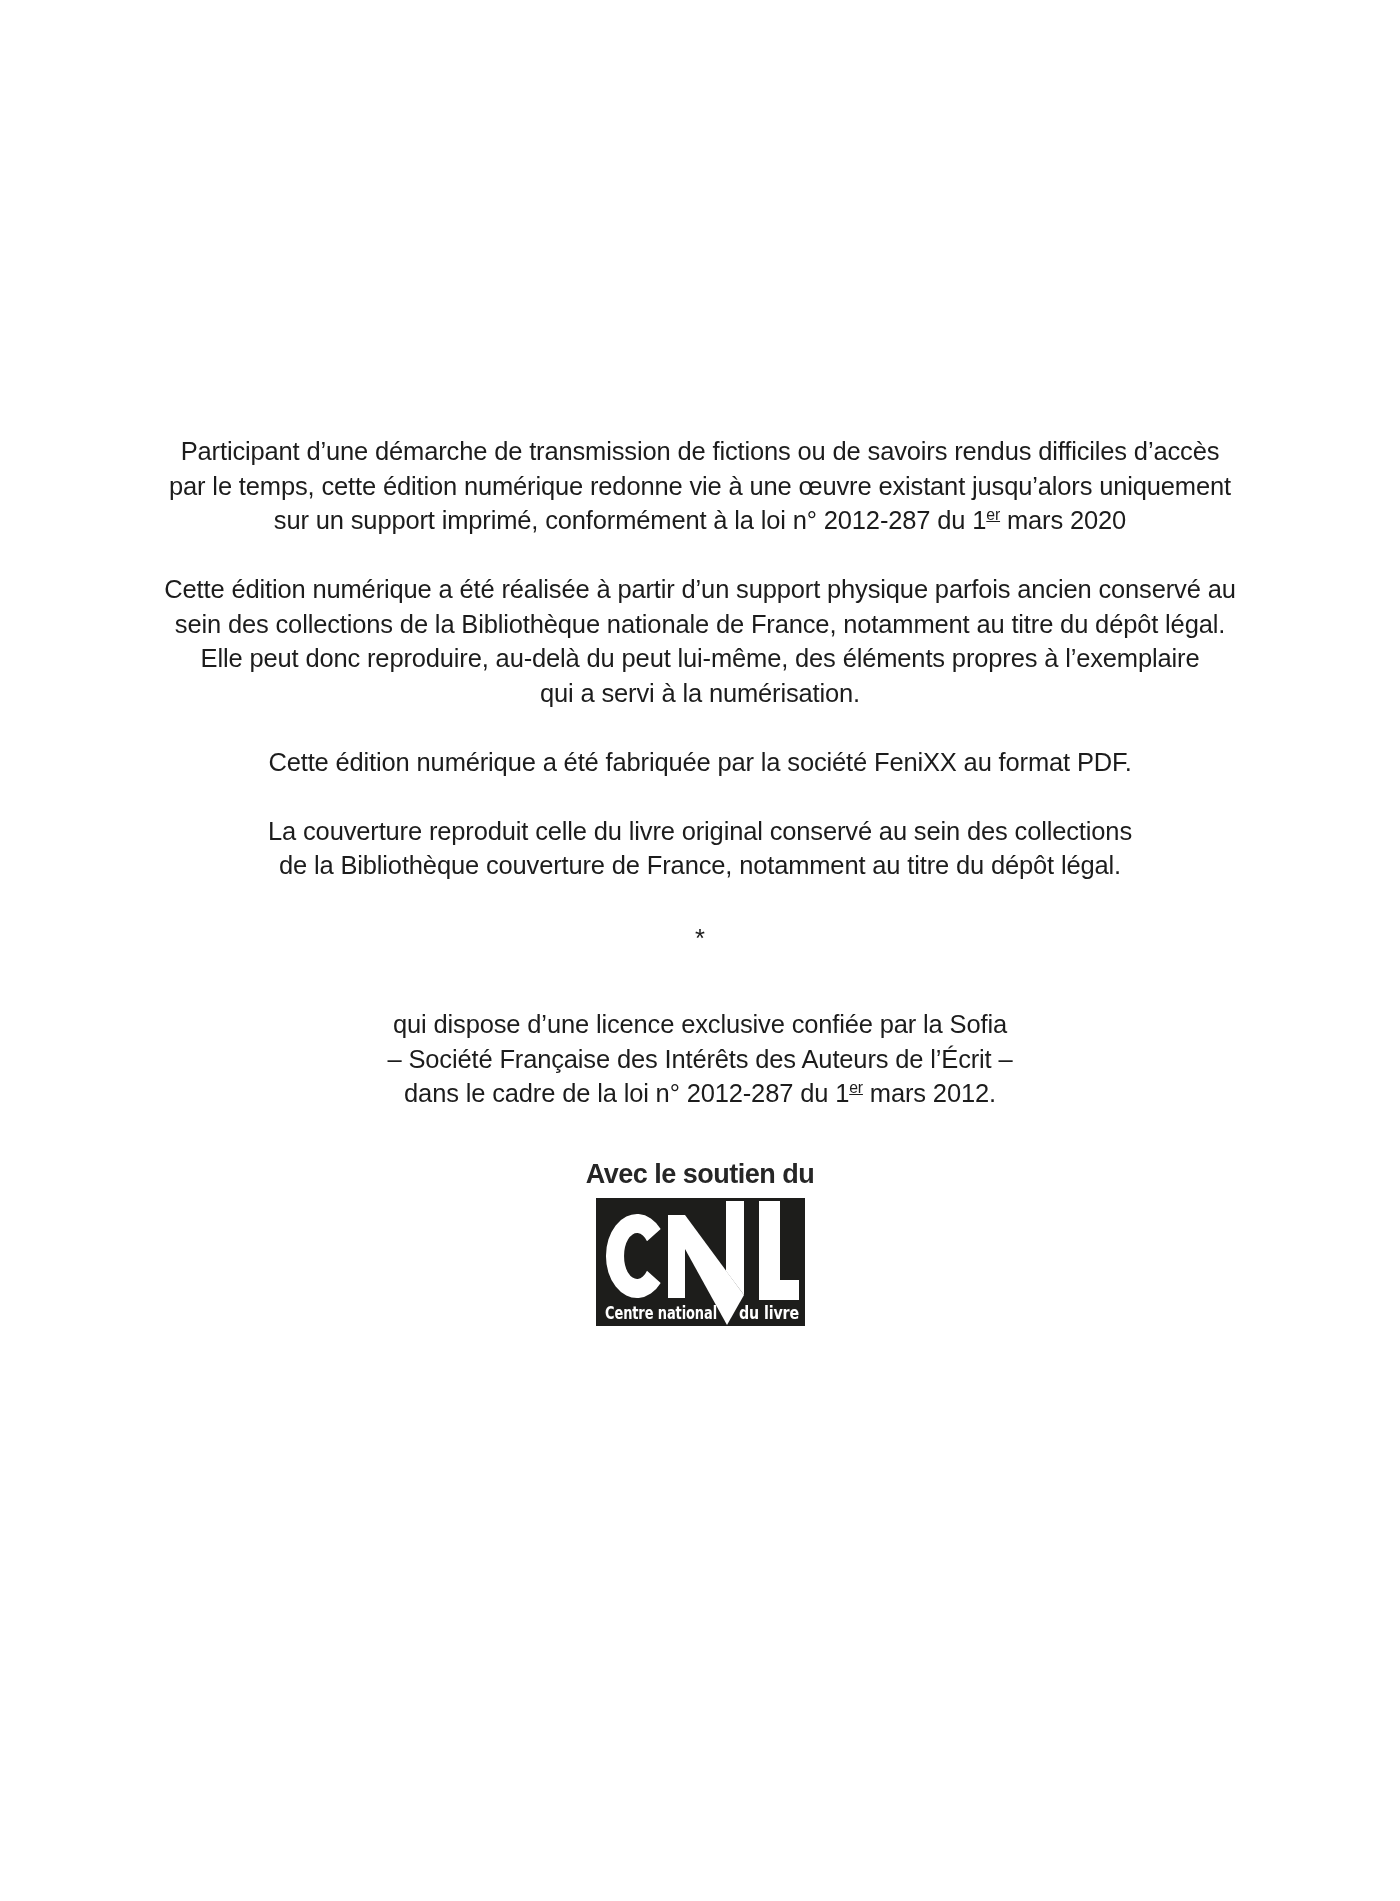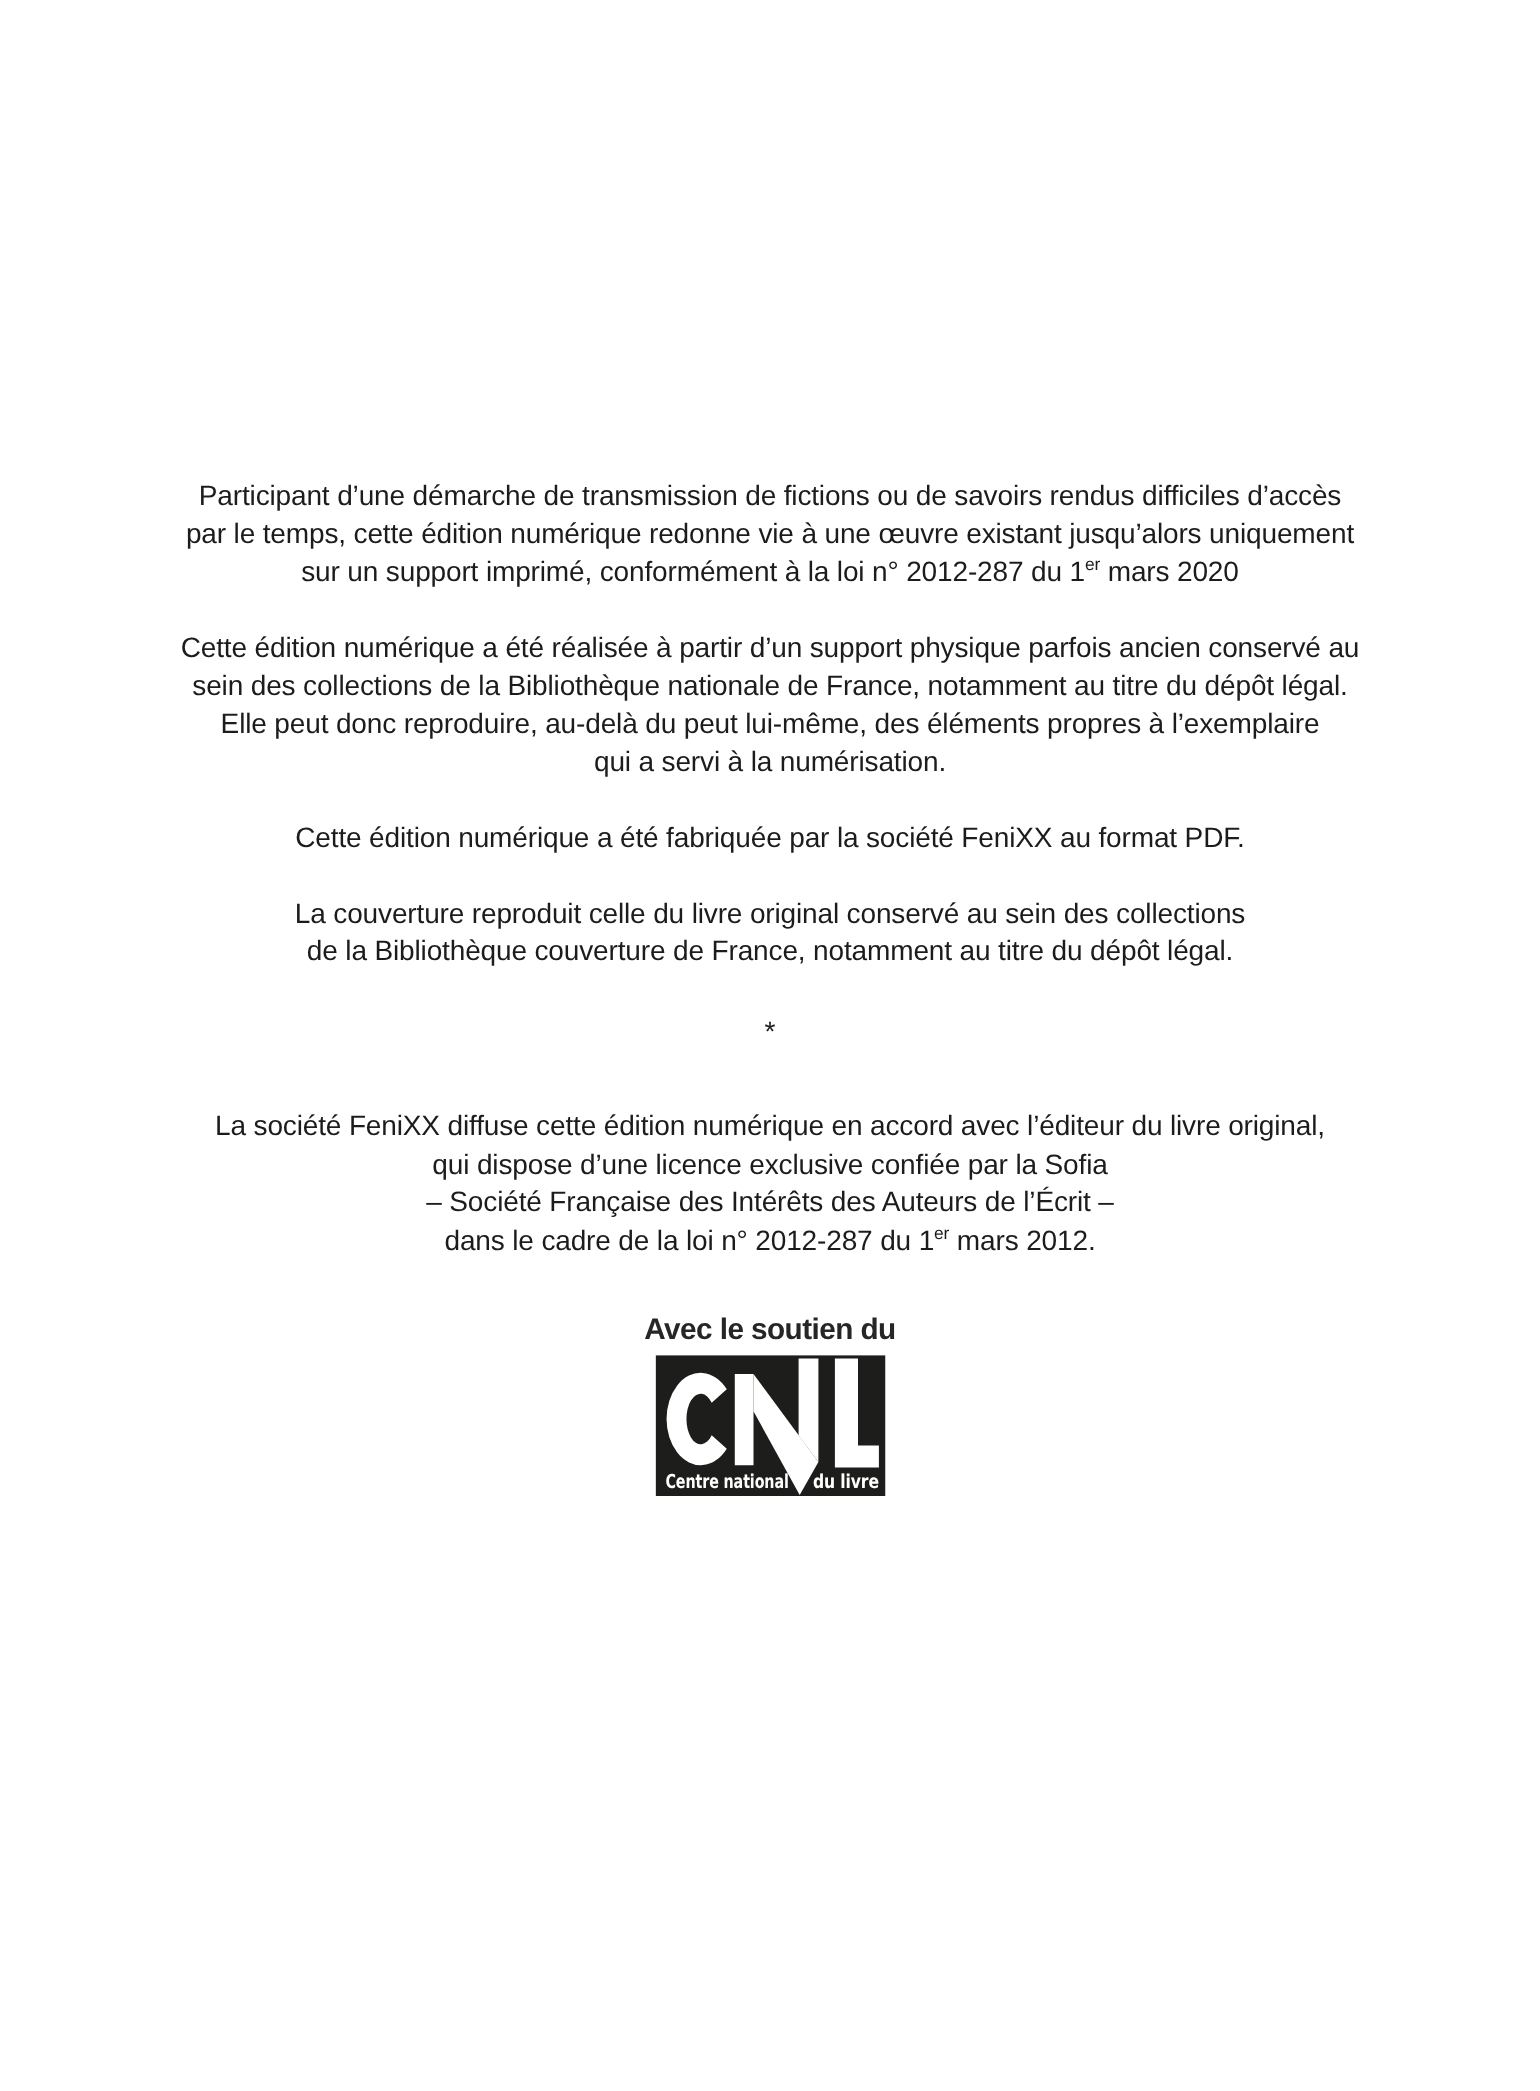--- a/index.html
+++ b/index.html
@@ -28,20 +28,21 @@
   }
   .para { margin: 34.5px 0 0 0; }
   .para.first { margin-top: 0; }
   .para.separator { margin-top: 38px; }
   .para.p5 { margin-top: 52px; }
   .line { display: block; }
   sup {
     font-size: 0.62em;
     line-height: 0;
     vertical-align: super;
+    text-decoration: underline;
   }
   .logo-section { margin-top: 46px; }
   .support {
     display: block;
     font-size: 27px;
     font-weight: 600;
     letter-spacing: -0.5px;
     color: #262626;
     line-height: 34px;
   }
@@ -84,21 +85,20 @@
     <div class="para">
       <span class="line">La couverture reproduit celle du livre original conservé au sein des collections</span>
       <span class="line">de la Bibliothèque couverture de France, notamment au titre du dépôt légal.</span>
     </div>
 
     <div class="para separator">
       <span class="line">*</span>
     </div>
 
     <div class="para p5">
-      <span class="line">La société FeniXX diffuse cette édition numérique en accord avec l’éditeur du livre original,</span>
       <span class="line">qui dispose d’une licence exclusive confiée par la Sofia</span>
       <span class="line">– Société Française des Intérêts des Auteurs de l’Écrit –</span>
       <span class="line"><span>dans le cadre de la loi n° 2012-287 du 1</span><sup>er</sup><span> mars 2012.</span></span>
     </div>
 
     <div class="logo-section">
       <span class="support">Avec le soutien du</span>
       <svg class="cnl-box" viewBox="0 0 209 128" width="209" height="128" role="img" aria-label="CNL">
         <rect class="cnl-bg" x="0" y="0" width="209" height="128"></rect>
         <path class="cnl-glyph" d="M 64.7,31 A 31,42 0 1 0 64.7,85 L 51,72.8 A 13,23 0 1 1 51,43.2 Z"></path>

